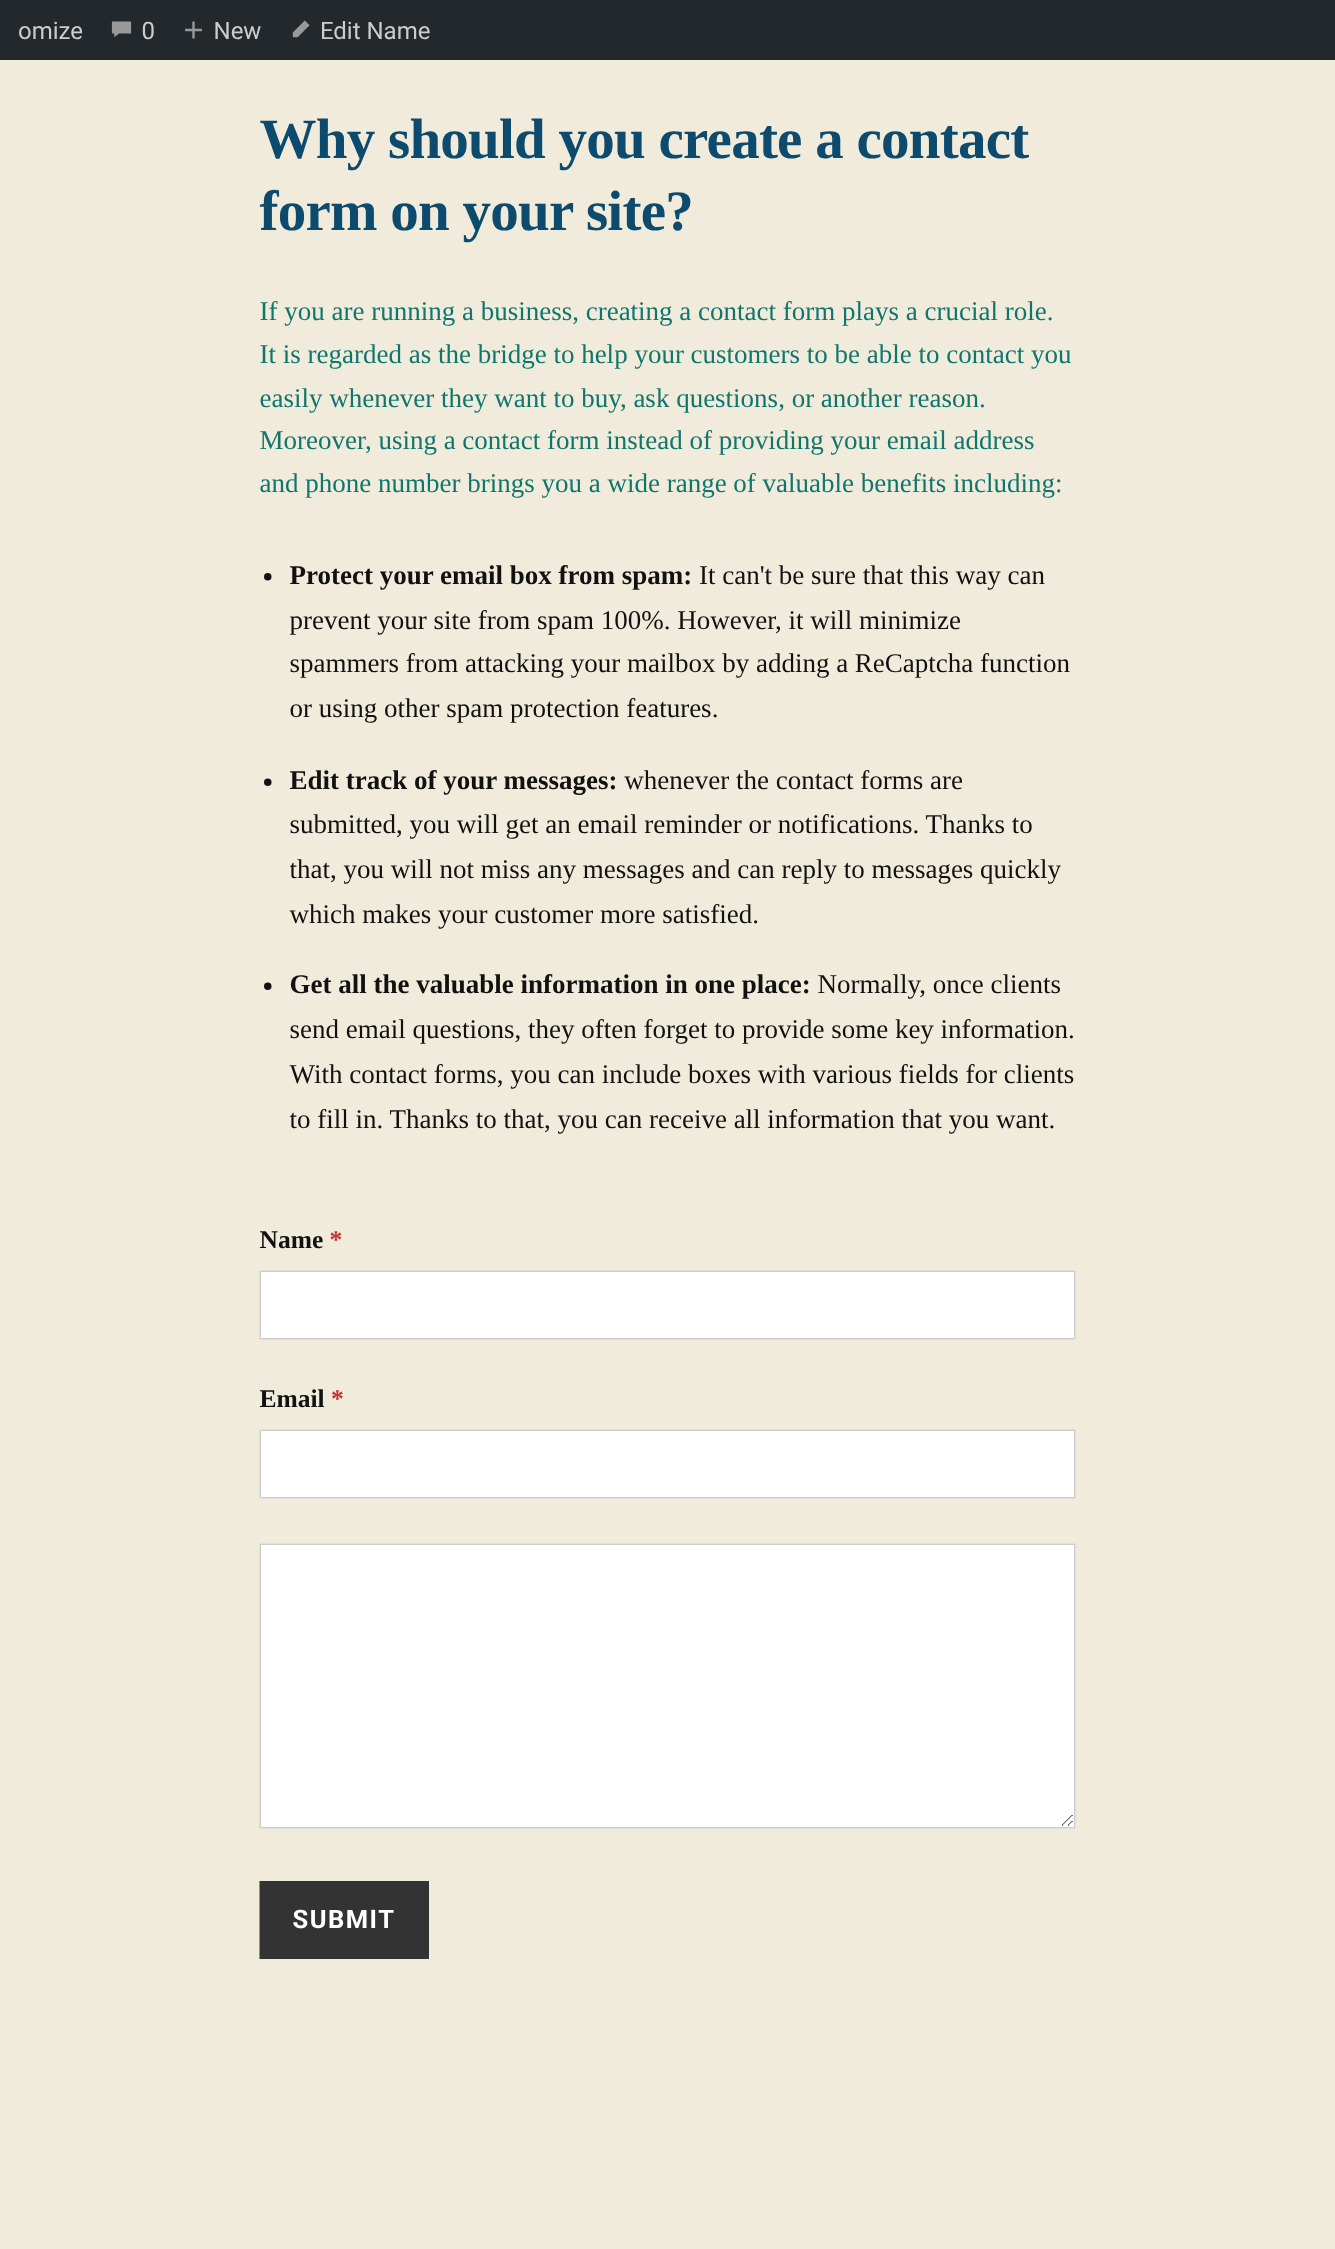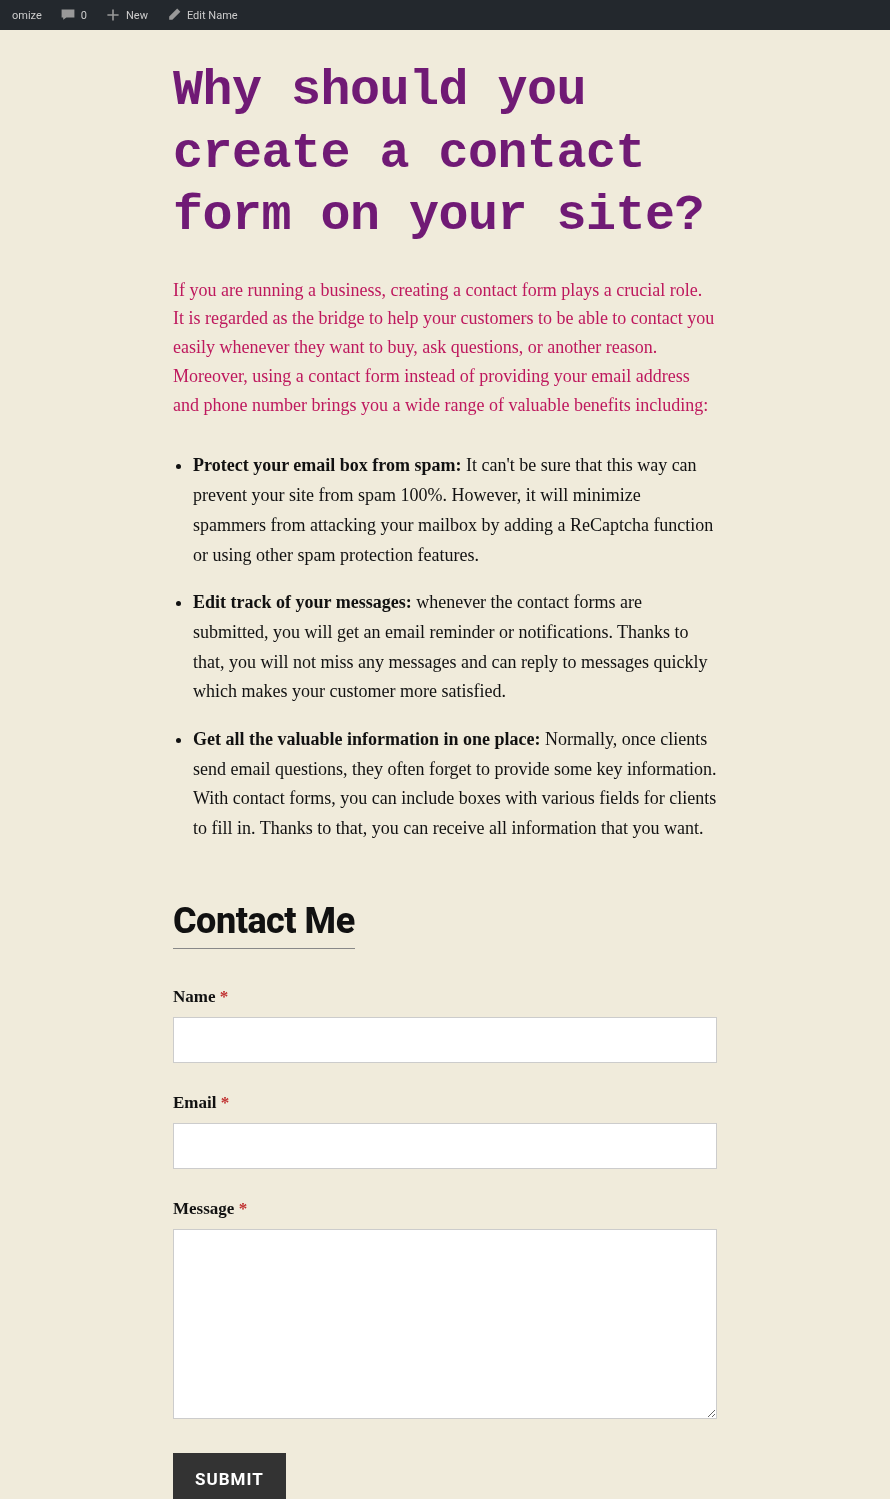--- a/index.html
+++ b/index.html
@@ -3,28 +3,28 @@
   <meta charset="utf-8">
   <style>
     * { margin: 0; padding: 0; box-sizing: border-box; }
     body {
       background-color: #f0ebdb;
       font-family: Georgia, 'Times New Roman', serif;
       color: #111;
     }
     .admin-bar {
       background: #23282d;
-      height: 30px;
+      height: 40px;
       display: flex;
       align-items: center;
       padding: 0 8px;
       gap: 10px;
       color: #ccc;
       font-family: -apple-system, BlinkMacSystemFont, "Segoe UI", Roboto, sans-serif;
-      font-size: 11px;
+      font-size: 16px;
     }
     .admin-item {
       display: flex;
       align-items: center;
       gap: 5px;
       cursor: pointer;
       padding: 0 4px;
     }
     .admin-icon {
       width: 16px;
@@ -33,33 +33,33 @@
       align-items: center;
       justify-content: center;
       fill: #999;
     }
     .content {
       max-width: 560px;
       margin: 0 auto;
       padding: 30px 8px 40px;
     }
     .heading {
-      font-family: Liberation Mono, monospace;
-      font-size: 50px;
+      font-family: Liberation Serif, serif;
+      font-size: 38px;
       font-weight: 800;
       line-height: 1.25;
-      color: #701a75;
+      color: #0c4a6e;
       margin-bottom: 28px;
       letter-spacing: -0.5px;
     }
     .intro {
       font-size: 18px;
       line-height: 1.6;
       margin-bottom: 32px;
-      color: #be185d;
+      color: #0f766e;
     }
     ul.points {
       padding-left: 20px;
       margin-bottom: 56px;
     }
     ul.points li {
       font-size: 18px;
       line-height: 1.65;
       margin-bottom: 18px;
       color: #111;
@@ -164,38 +164,34 @@
       <strong>Protect your email box from spam:</strong><span> It can't be sure that this way can prevent your site from spam 100%. However, it will minimize spammers from attacking your mailbox by adding a ReCaptcha function or using other spam protection features.</span>
     </li>
     <li>
       <strong>Edit track of your messages:</strong><span> whenever the contact forms are submitted, you will get an email reminder or notifications. Thanks to that, you will not miss any messages and can reply to messages quickly which makes your customer more satisfied.</span>
     </li>
     <li>
       <strong>Get all the valuable information in one place:</strong><span> Normally, once clients send email questions, they often forget to provide some key information. With contact forms, you can include boxes with various fields for clients to fill in. Thanks to that, you can receive all information that you want.</span>
     </li>
   </ul>
 
-  <h2 class="subheading">Contact Me</h2>
 
 
   <div class="field-group">
     <label class="field-label">
       <span>Name </span><span class="asterisk">*</span>
     </label>
     <input type="text" class="text-input" style="">
   </div>
 
   <div class="field-group">
     <label class="field-label">
       <span>Email </span><span class="asterisk">*</span>
     </label>
     <input type="text" class="text-input" style="">
   </div>
 
   <div class="field-group">
-    <label class="field-label">
-      <span>Message </span><span class="asterisk">*</span>
-    </label>
     <textarea class="textarea-input" style=""></textarea>
   </div>
 
   <button class="submit-btn">SUBMIT</button>
 </div>
 
 </body></html>

